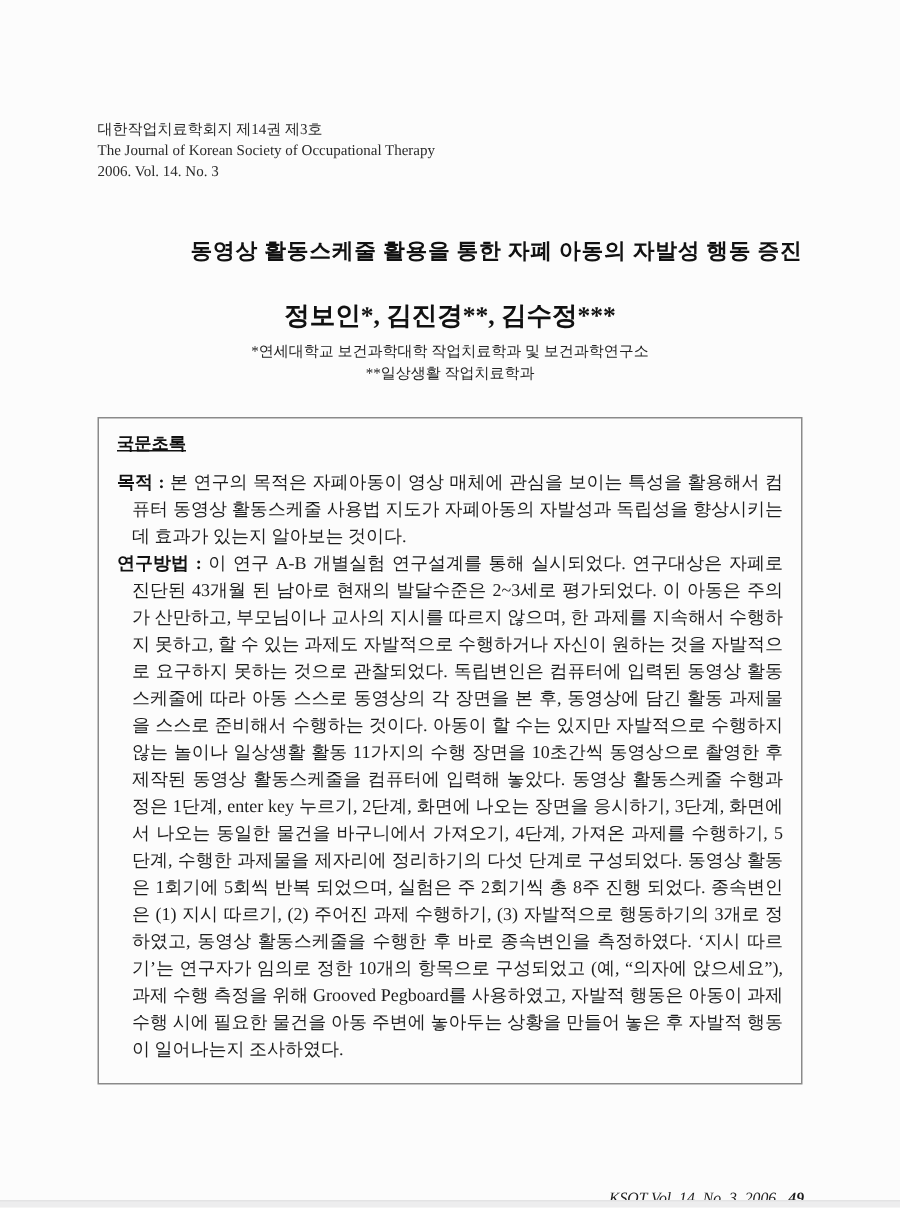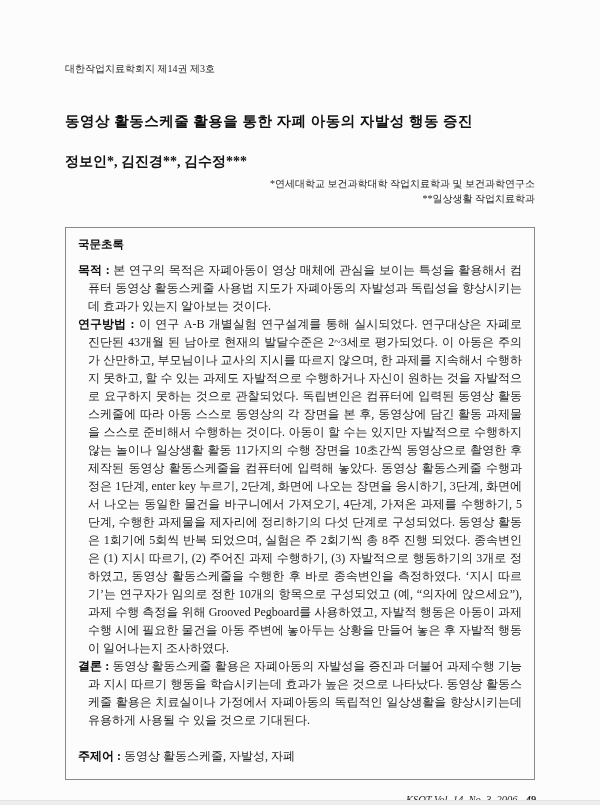--- a/index.html
+++ b/index.html
@@ -8,47 +8,48 @@
     background: #fcfcfc;
     font-family: "Liberation Serif", "DejaVu Serif", serif;
     color: #1d1d1d;
     position: relative;
     overflow: hidden;
   }
   .page { position: absolute; inset: 0; }
   .content { margin: 0 65px; width: 470px; }
 
   
-  .journal-header { padding-top: 62px; font-size: 10px; line-height: 14px; color: #2a2a2a; }
+  .journal-header { padding-top: 80px; font-size: 10px; line-height: 14px; color: #2a2a2a; }
 
   
   .article-title {
     margin-top: 36px;
-    text-align: left;
+    text-align: right;
     font-size: 14.5px;
     font-weight: bold;
     letter-spacing: 0.5px;
     color: #111;
   }
   .authors {
     margin-top: 22px;
-    font-size: 14px;
+    text-align: center;
+    font-size: 17px;
     font-weight: bold;
     color: #111;
   }
-  .affiliations { margin-top: 6px; text-align: right; font-size: 10px; line-height: 14.5px; color: #222; }
+  .affiliations { margin-top: 6px; text-align: center; font-size: 10px; line-height: 14.5px; color: #222; }
 
   
   .abstract-box {
     margin-top: 21px;
     border: 1px solid #8a8a8a;
     padding: 9px 12px 14px 12px;
     background: transparent;
   }
-  .abstract-heading { font-size: 11.5px; font-weight: bold; margin-bottom: 9px; color: #111; }
+  .abstract-heading { font-size: 11.5px; font-weight: bold; margin-bottom: 9px; color: #111; text-decoration: underline; }
   .abs-para {
     font-size: 12px;
     line-height: 18px;
     text-align: justify;
     padding-left: 10px;
     text-indent: -10px;
     color: #1d1d1d;
   }
   .abs-label { font-weight: bold; color: #111; }
   .keywords-line { margin-top: 18px; }
@@ -74,42 +75,42 @@
   }
 </style>
 </head>
 <body>
 
 <div class="page">
   <div class="content">
 
     <div class="journal-header">
       <div>대한작업치료학회지 제14권 제3호</div>
+      <div>The Journal of Korean Society of Occupational Therapy</div>
+      <div>2006. Vol. 14. No. 3</div>
     </div>
 
     <h1 class="article-title">동영상 활동스케줄 활용을 통한 자폐 아동의 자발성 행동 증진</h1>
 
     <div class="authors">정보인*, 김진경**, 김수정***</div>
 
     <div class="affiliations">
       <div>*연세대학교 보건과학대학 작업치료학과 및 보건과학연구소</div>
       <div>**일상생활 작업치료학과</div>
     </div>
 
     <div class="abstract-box">
       <div class="abstract-heading">국문초록</div>
 
       <p class="abs-para"><span class="abs-label">목적 :</span> <span>본 연구의 목적은 자폐아동이 영상 매체에 관심을 보이는 특성을 활용해서 컴퓨터 동영상 활동스케줄 사용법 지도가 자폐아동의 자발성과 독립성을 향상시키는데 효과가 있는지 알아보는 것이다.</span></p>
 
       <p class="abs-para"><span class="abs-label">연구방법 :</span> <span>이 연구 A-B 개별실험 연구설계를 통해 실시되었다. 연구대상은 자폐로 진단된 43개월 된 남아로 현재의 발달수준은 2~3세로 평가되었다. 이 아동은 주의가 산만하고, 부모님이나 교사의 지시를 따르지 않으며, 한 과제를 지속해서 수행하지 못하고, 할 수 있는 과제도 자발적으로 수행하거나 자신이 원하는 것을 자발적으로 요구하지 못하는 것으로 관찰되었다. 독립변인은 컴퓨터에 입력된 동영상 활동스케줄에 따라 아동 스스로 동영상의 각 장면을 본 후, 동영상에 담긴 활동 과제물을 스스로 준비해서 수행하는 것이다. 아동이 할 수는 있지만 자발적으로 수행하지 않는 놀이나 일상생활 활동 11가지의 수행 장면을 10초간씩 동영상으로 촬영한 후 제작된 동영상 활동스케줄을 컴퓨터에 입력해 놓았다. 동영상 활동스케줄 수행과정은 1단계, enter key 누르기, 2단계, 화면에 나오는 장면을 응시하기, 3단계, 화면에서 나오는 동일한 물건을 바구니에서 가져오기, 4단계, 가져온 과제를 수행하기, 5단계, 수행한 과제물을 제자리에 정리하기의 다섯 단계로 구성되었다. 동영상 활동은 1회기에 5회씩 반복 되었으며, 실험은 주 2회기씩 총 8주 진행 되었다. 종속변인은 (1) 지시 따르기, (2) 주어진 과제 수행하기, (3) 자발적으로 행동하기의 3개로 정하였고, 동영상 활동스케줄을 수행한 후 바로 종속변인을 측정하였다. ‘지시 따르기’는 연구자가 임의로 정한 10개의 항목으로 구성되었고 (예, “의자에 앉으세요”), 과제 수행 측정을 위해 Grooved Pegboard를 사용하였고, 자발적 행동은 아동이 과제수행 시에 필요한 물건을 아동 주변에 놓아두는 상황을 만들어 놓은 후 자발적 행동이 일어나는지 조사하였다.</span></p>
 
 
-      <p class="abs-para"><span class="abs-label">결론 :</span> <span>동영상 활동스케줄 활용은 자폐아동의 자발성을 증진과 더불어 과제수행 기능과 지시 따르기 행동을 학습시키는데 효과가 높은 것으로 나타났다. 동영상 활동스케줄 활용은 치료실이나 가정에서 자폐아동의 독립적인 일상생활을 향상시키는데 유용하게 사용될 수 있을 것으로 기대된다.</span></p>
 
-      <p class="abs-para keywords-line"><span class="abs-label">주제어 :</span> <span>동영상 활동스케줄, 자발성, 자폐</span></p>
     </div>
 
   </div>
 
   <div class="page-footer">
     <span>KSOT Vol. 14, No. 3, 2006</span><span class="page-number">49</span>
   </div>
 
   <div class="scan-edge"></div>
 </div>

